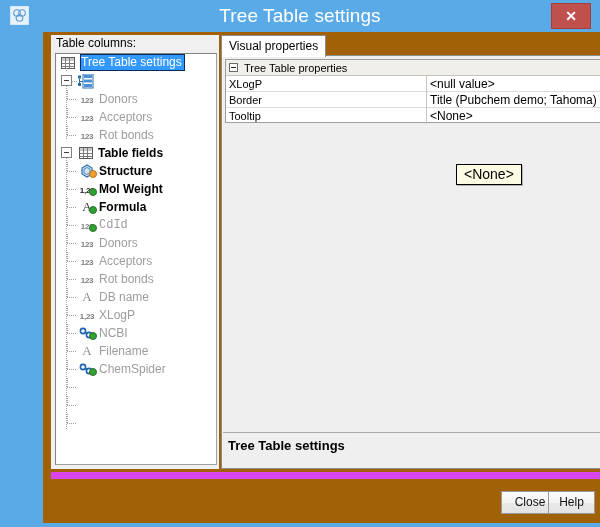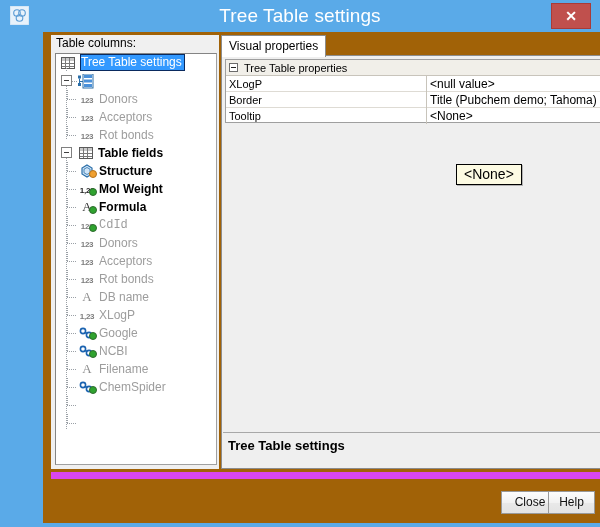--- a/index.html
+++ b/index.html
@@ -367,25 +367,20 @@
                 <polygon points="7,3.5 10,5.2 10,8.8 7,10.5 4,8.8 4,5.2" fill="none" stroke="#2a6ea8" stroke-width="0.8"></polygon>
               </svg><span class="badge orange"></span></span><span class="lbl enabled" style="margin-left: 3px;">Structure</span></div>
           <div class="tree-row depth2"><span class="indent" style="width: 22px;"></span><span class="ticon"><span class="icon-num">1,23</span><span class="badge green"></span></span><span class="lbl enabled" style="margin-left: 3px;">Mol Weight</span></div>
           <div class="tree-row depth2"><span class="indent" style="width: 22px;"></span><span class="ticon"><span class="icon-A">A</span><span class="badge green"></span></span><span class="lbl enabled" style="margin-left: 3px;">Formula</span></div>
           <div class="tree-row depth2"><span class="indent" style="width: 22px;"></span><span class="ticon"><span class="icon-num dim">123</span><span class="badge green"></span></span><span class="lbl disabled" style="margin-left: 3px; font-family: Liberation Mono, monospace;">CdId</span></div>
           <div class="tree-row depth2"><span class="indent" style="width: 22px;"></span><span class="ticon"><span class="icon-num dim">123</span></span><span class="lbl disabled" style="margin-left: 3px;">Donors</span></div>
           <div class="tree-row depth2"><span class="indent" style="width: 22px;"></span><span class="ticon"><span class="icon-num dim">123</span></span><span class="lbl disabled" style="margin-left: 3px;">Acceptors</span></div>
           <div class="tree-row depth2"><span class="indent" style="width: 22px;"></span><span class="ticon"><span class="icon-num dim">123</span></span><span class="lbl disabled" style="margin-left: 3px;">Rot bonds</span></div>
           <div class="tree-row depth2"><span class="indent" style="width: 22px;"></span><span class="ticon"><span class="icon-A dim">A</span></span><span class="lbl disabled" style="margin-left: 3px;">DB name</span></div>
           <div class="tree-row depth2"><span class="indent" style="width: 22px;"></span><span class="ticon"><span class="icon-num dim">1,23</span></span><span class="lbl disabled" style="margin-left: 3px;">XLogP</span></div>
-          <div class="tree-row depth2"><span class="indent" style="width: 22px;"></span><span class="ticon"><svg width="16" height="14" style="margin-top:2px">
-                <circle cx="4" cy="5" r="2.6" fill="none" stroke="#1b63b0" stroke-width="1.6"></circle>
-                <circle cx="10" cy="9" r="2.6" fill="none" stroke="#1b63b0" stroke-width="1.6"></circle>
-                <path d="M5.7 6.6 L8.3 7.6" stroke="#1b63b0" stroke-width="1.6"></path>
-              </svg><span class="badge green"></span></span><span class="lbl disabled" style="margin-left: 3px;">Google</span></div>
           <div class="tree-row depth2"><span class="indent" style="width: 22px;"></span><span class="ticon"><svg width="16" height="14" style="margin-top:2px">
                 <circle cx="4" cy="5" r="2.6" fill="none" stroke="#1b63b0" stroke-width="1.6"></circle>
                 <circle cx="10" cy="9" r="2.6" fill="none" stroke="#1b63b0" stroke-width="1.6"></circle>
                 <path d="M5.7 6.6 L8.3 7.6" stroke="#1b63b0" stroke-width="1.6"></path>
               </svg><span class="badge green"></span></span><span class="lbl disabled" style="margin-left: 3px;">NCBI</span></div>
           <div class="tree-row depth2"><span class="indent" style="width: 22px;"></span><span class="ticon"><span class="icon-A dim">A</span></span><span class="lbl disabled" style="margin-left: 3px;">Filename</span></div>
           <div class="tree-row depth2"><span class="indent" style="width: 22px;"></span><span class="ticon"><svg width="16" height="14" style="margin-top:2px">
                 <circle cx="4" cy="5" r="2.6" fill="none" stroke="#1b63b0" stroke-width="1.6"></circle>
                 <circle cx="10" cy="9" r="2.6" fill="none" stroke="#1b63b0" stroke-width="1.6"></circle>
                 <path d="M5.7 6.6 L8.3 7.6" stroke="#1b63b0" stroke-width="1.6"></path>

